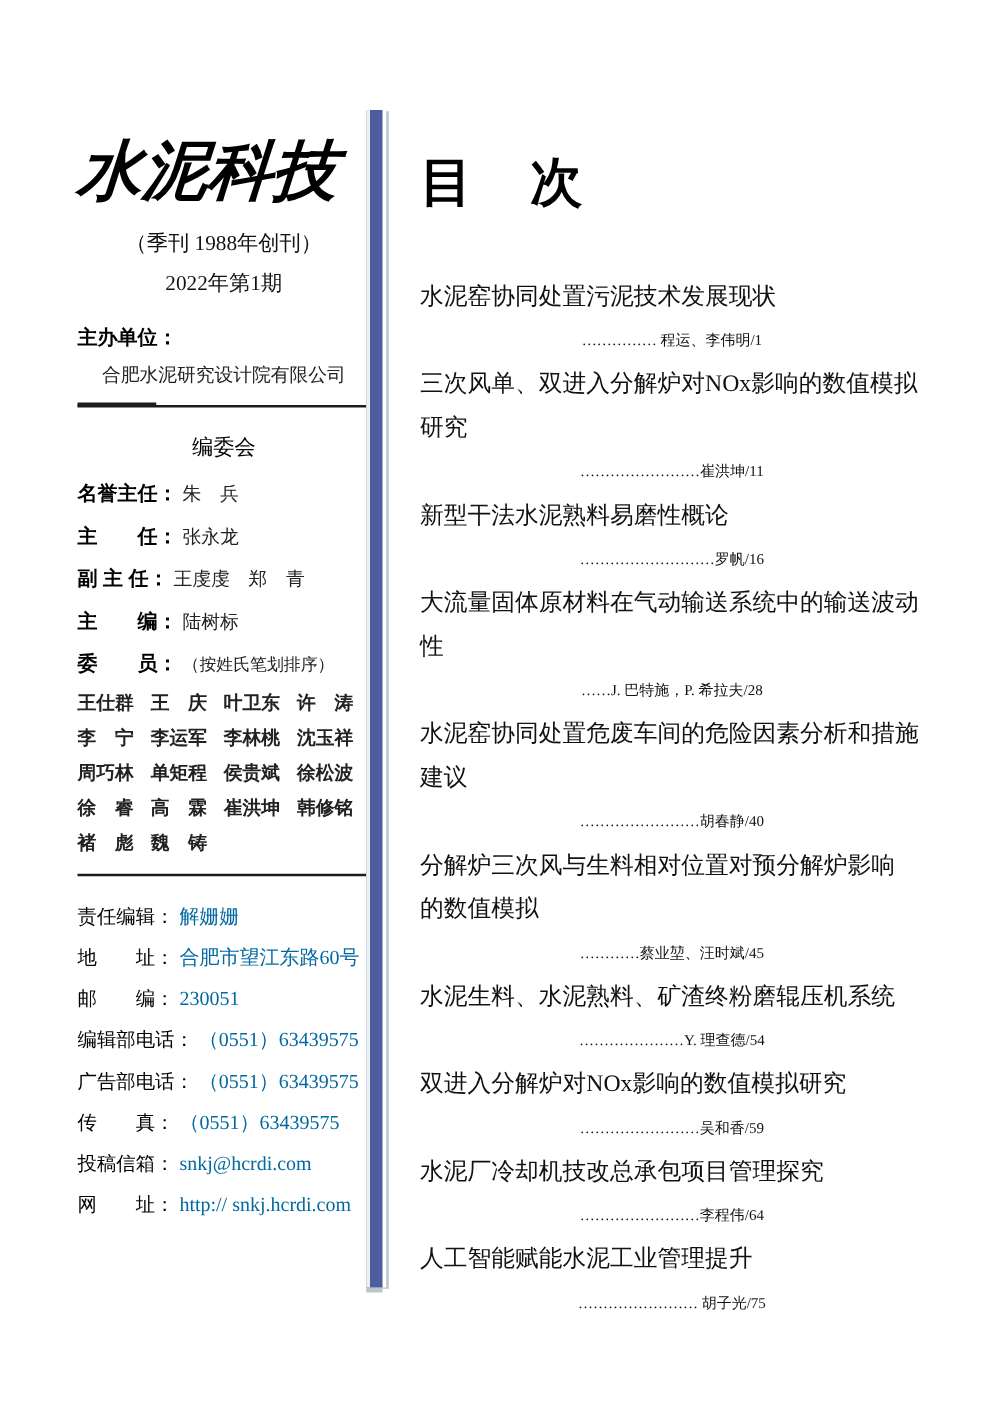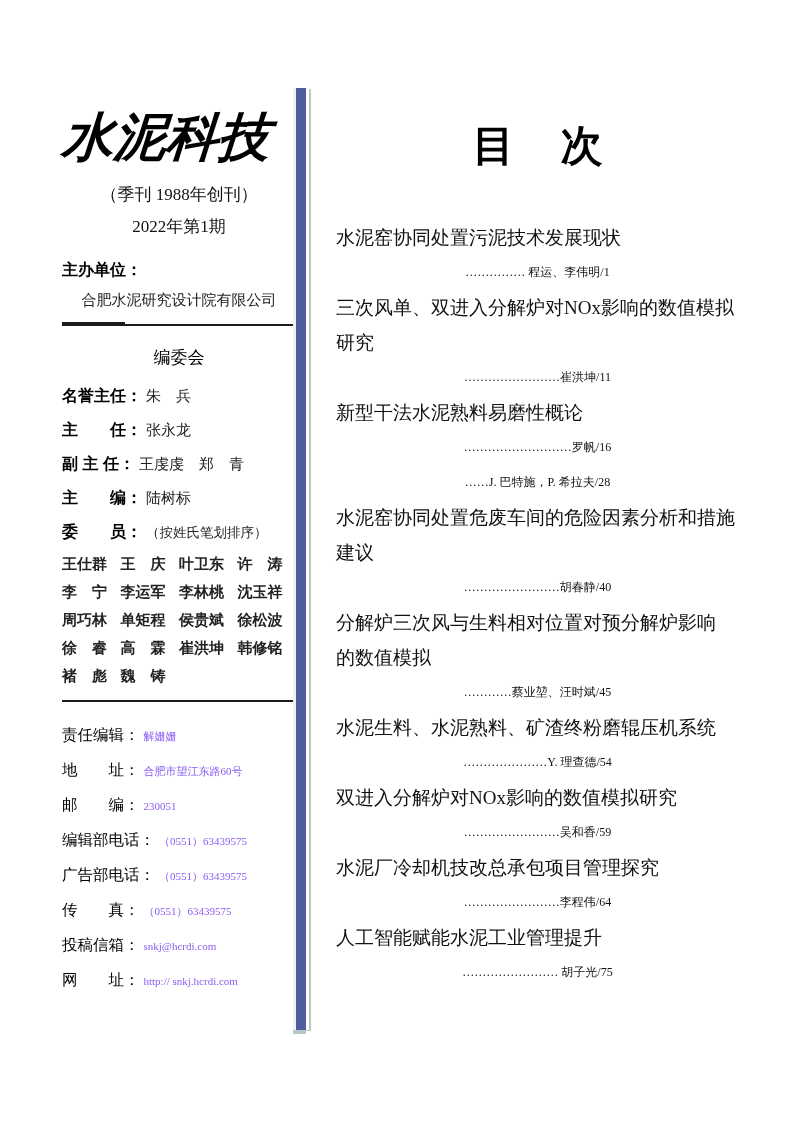--- a/index.html
+++ b/index.html
@@ -54,34 +54,34 @@
     row-gap:9px; margin-top:6px;font-weight:bold;
   }
   .member-name { font-size:15px; color:#222; line-height:19px; white-space:nowrap; }
 
   .pub-info { margin-top:16px; }
   .pub-row { line-height:33px; white-space:nowrap; }
   .pub-label {
     font-family:"Liberation Sans","DejaVu Sans",sans-serif;
     font-weight:normal; font-size:15.5px; color:#000;
   }
-  .pub-value { font-size:11px; color:#8b5cf6; margin-left:4px;margin-top:40px; }
+  .pub-value { font-size:16px; color:#0369a1; margin-left:4px;margin-top:40px; }
 
   
   .divider {
     position:absolute; left:293px; top:88px; width:13px; height:942px;
     background:#4e5d9d;
     border-left:3px solid #eef0f2;
     box-shadow:3px 0 0 #ffffff, 5px 1px 0 #b9c7cd, 0 4px 0 #b9c7cd;
   }
 
   
   .right-col { position:absolute; left:336px; top:118px; width:405px; }
   .toc-title {
-    font-size:42px; font-weight:bold; text-align:center;
+    font-size:42px; font-weight:bold; 
     color:#000; letter-spacing:2px;
   }
   .toc-entries { margin-top:46px; }
   .toc-entry { margin:0; }
   .toc-title-line { font-size:19px; line-height:35px; color:#111; }
   .toc-ref-line  { font-size:12px; line-height:35px; color:#111; text-align:center; padding-right:2px; }
 </style>
 </head>
 <body>
 
@@ -151,20 +151,21 @@
         </div>
         <div class="toc-entry">
           <div class="toc-title-line">三次风单、双进入分解炉对NOx影响的数值模拟研究</div>
           <div class="toc-ref-line">……………………崔洪坤/11</div>
         </div>
         <div class="toc-entry">
           <div class="toc-title-line">新型干法水泥熟料易磨性概论</div>
           <div class="toc-ref-line">………………………罗帆/16</div>
         </div>
         <div class="toc-entry">
+          <div class="toc-title-line">大流量固体原材料在气动输送系统中的输送波动性</div>
           <div class="toc-ref-line">……J. 巴特施，P. 希拉夫/28</div>
         </div>
         <div class="toc-entry">
           <div class="toc-title-line">水泥窑协同处置危废车间的危险因素分析和措施建议</div>
           <div class="toc-ref-line">……………………胡春静/40</div>
         </div>
         <div class="toc-entry">
           <div class="toc-title-line">分解炉三次风与生料相对位置对预分解炉影响</div>
           <div class="toc-title-line">的数值模拟</div>
           <div class="toc-ref-line">…………蔡业堃、汪时斌/45</div>

